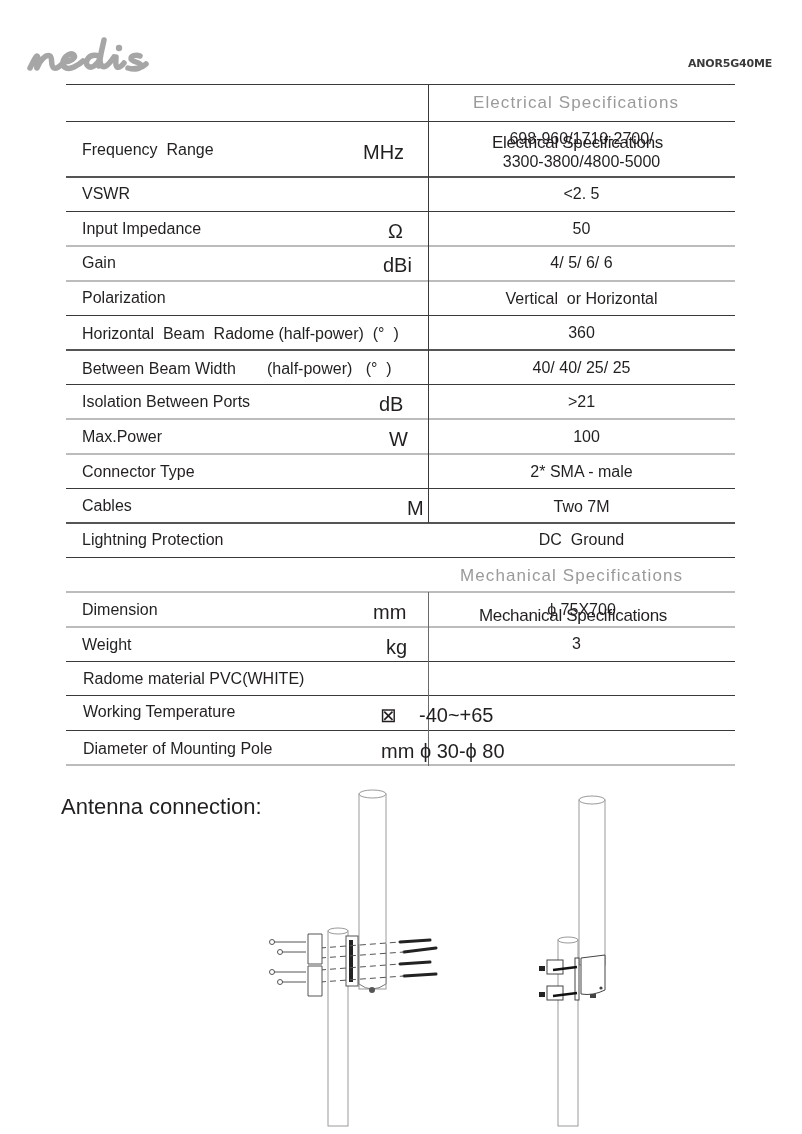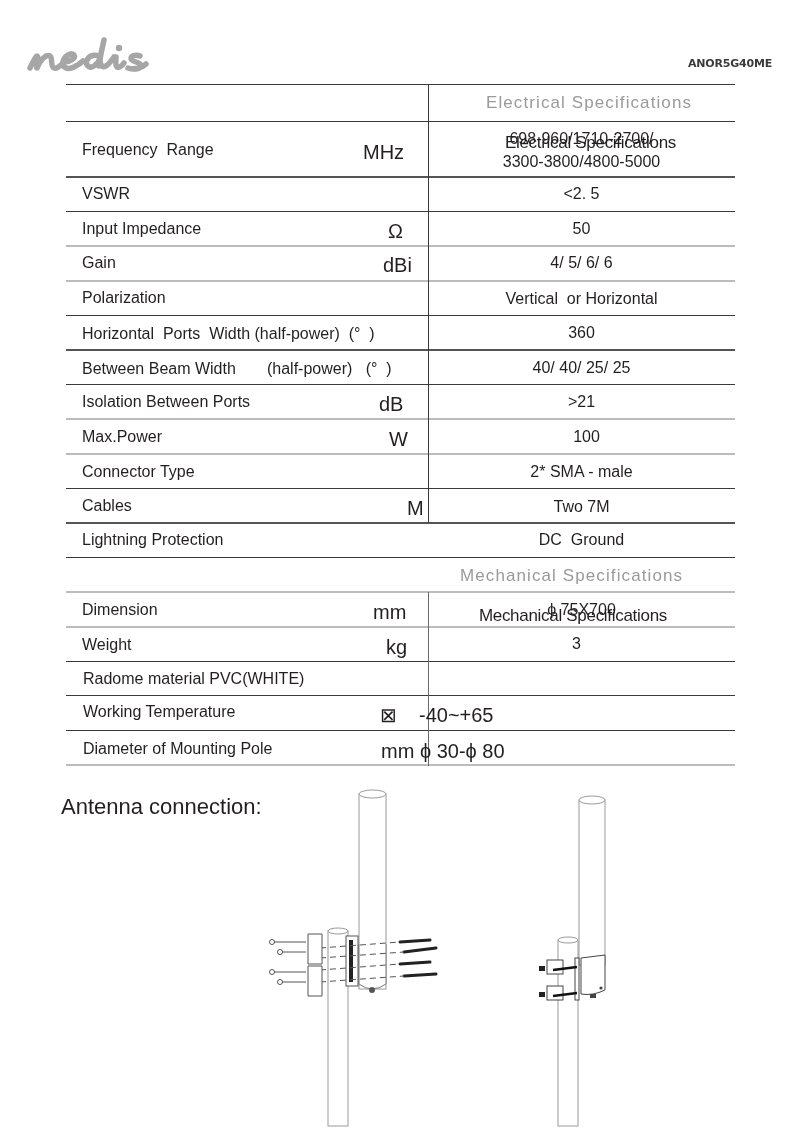--- a/index.html
+++ b/index.html
@@ -57,21 +57,21 @@
   <div class="hline light" style="top:507px"></div>
   <div class="hline light" style="top:542px"></div>
   <div class="hline" style="top:577px"></div>
   <div class="hline" style="top:611px"></div>
   <div class="hline" style="top:646px"></div>
   <div class="hline light" style="top:680px"></div>
 
   <div class="vline" style="top:0px; height:439px"></div>
   <div class="vline thin" style="top:508px; height:174px"></div>
 
-  <div class="sect-title" style="left:420px; top:9px">
+  <div class="sect-title" style="left:407px; top:9px">
     <span class="ghost">Electrical Specifications</span>
     <span class="main">Electrical Specifications</span>
   </div>
 
   <div class="label" style="top:57px">Frequency  Range</div>
   <div class="unit" style="left:297px; top:57px">MHz</div>
   <div class="value" style="top:46px">698-960/1710-2700/</div>
   <div class="value" style="top:69px">3300-3800/4800-5000</div>
 
   <div class="label" style="top:101px">VSWR</div>
@@ -81,21 +81,21 @@
   <div class="unit" style="left:322px; top:136px">Ω</div>
   <div class="value" style="top:136px">50</div>
 
   <div class="label" style="top:170px">Gain</div>
   <div class="unit" style="left:317px; top:170px">dBi</div>
   <div class="value" style="top:170px">4/ 5/ 6/ 6</div>
 
   <div class="label" style="top:205px">Polarization</div>
   <div class="value" style="top:206px">Vertical  or Horizontal</div>
 
-  <div class="label" style="top:241px">Horizontal  Ports  Width (half-power)  (°  )</div>
+  <div class="label" style="top:241px">Horizontal  Beam  Radome (half-power)  (°  )</div>
   <div class="value" style="top:240px">360</div>
 
   <div class="label" style="top:276px">Between Beam Width       (half-power)   (°  )</div>
   <div class="value" style="top:275px">40/ 40/ 25/ 25</div>
 
   <div class="label" style="top:309px">Isolation Between Ports</div>
   <div class="unit" style="left:313px; top:309px">dB</div>
   <div class="value" style="top:309px">&gt;21</div>
 
   <div class="label" style="top:344px">Max.Power</div>

